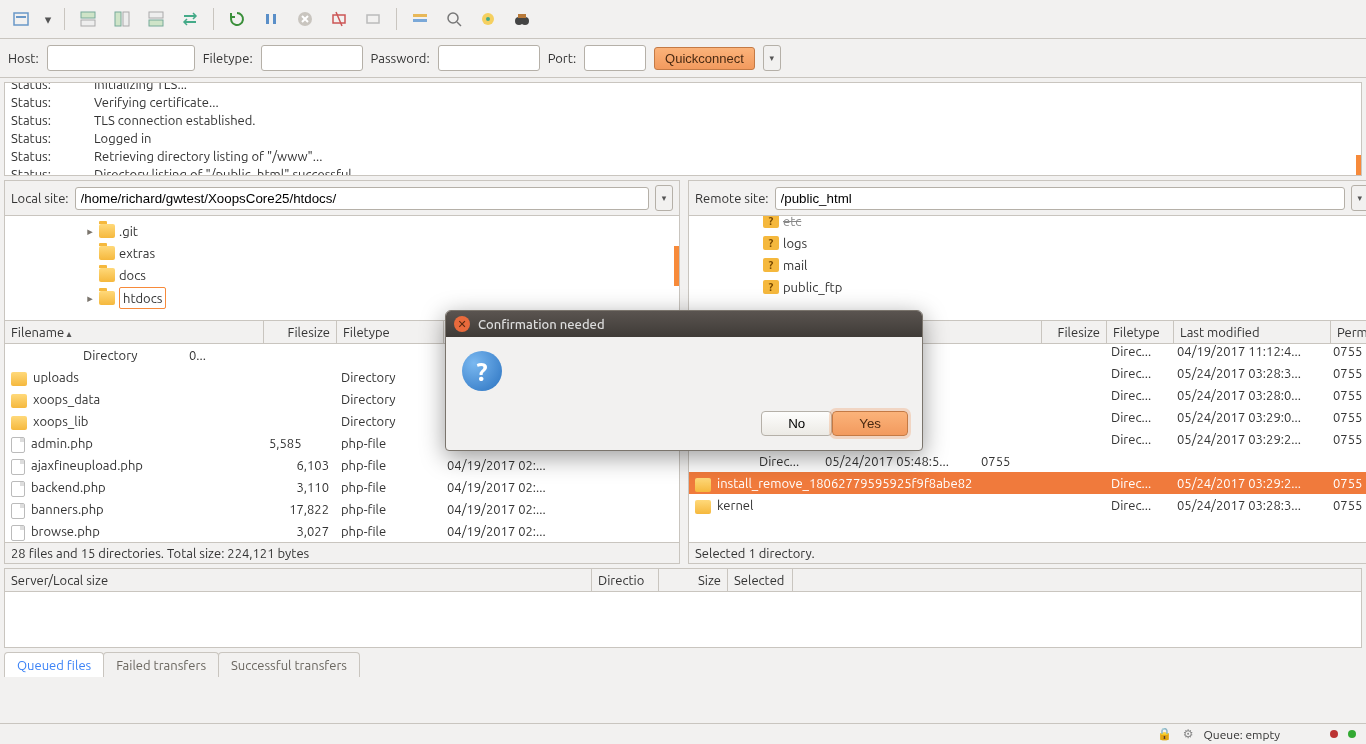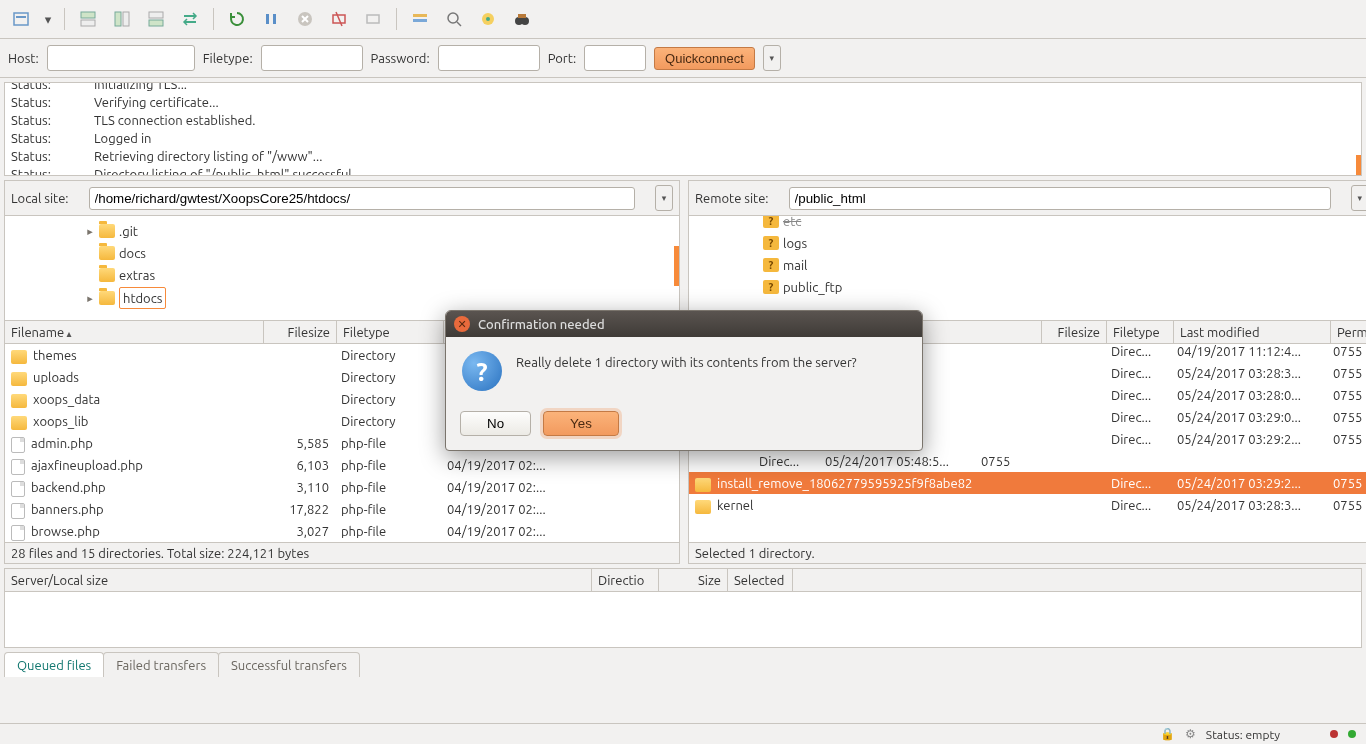--- a/index.html
+++ b/index.html
@@ -12,21 +12,21 @@
   .qbtn{background:linear-gradient(#fbb37a,#f29a5e);border:1px solid #c47a45;border-radius:3px;padding:3px 10px;color:#4a2a12;font-size:13px}
   .qdrop{border:1px solid #b5b0a8;border-radius:3px;width:16px;height:24px;display:flex;align-items:center;justify-content:center;background:#f2f1f0;font-size:9px;color:#555}
   .log{border:1px solid #c9c5bf;margin:4px;background:#fff;height:92px;overflow:hidden;position:relative}
   .log .scr2{position:absolute;right:0;top:72px;height:20px;width:5px;background:#f78a3a}
   .logrow{display:flex;gap:28px;padding:0 6px;line-height:18px}
   .logk{min-width:55px}
   .sites{display:flex}
   .pane{display:flex;flex-direction:column;border:1px solid #c9c5bf;margin:0 4px 4px 4px;background:#fff}
   .lpane{flex:0 0 674px}
   .rpane{flex:1}
-  .sitebar{display:flex;align-items:center;padding:4px 6px;gap:20px;background:#f2f1f0;border-bottom:1px solid #c9c5bf}
+  .sitebar{display:flex;align-items:center;padding:4px 6px;gap:6px;background:#f2f1f0;border-bottom:1px solid #c9c5bf}
   .siteinp{flex:1;border:1px solid #b5b0a8;border-radius:3px;padding:3px 5px;background:#fff}
   .tree{height:96px;overflow:hidden;padding:4px 0;position:relative}
   .tree .scr{position:absolute;right:0;top:30px;width:5px;height:40px;background:#f78a3a}
   .trow{display:flex;align-items:center;gap:4px;padding:1px 0 1px 80px;line-height:20px}
   .trow .exp{width:10px;text-align:center;color:#7a746c;font-size:11px}
   .trow.l2{padding-left:60px}
   .fold{width:16px;height:14px;background:linear-gradient(#ffd97a,#f5b83d);border-radius:2px;position:relative}
   .fold:before{content:"";position:absolute;top:-3px;left:0;width:8px;height:3px;background:#f5b83d;border-radius:1px 1px 0 0}
   .qmark{width:16px;height:14px;background:#f5b83d;border-radius:2px;display:flex;align-items:center;justify-content:center;color:#7a4a00;font-weight:bold;font-size:11px}
   .filelist{flex:1;display:flex;flex-direction:column;min-height:0}
@@ -36,29 +36,29 @@
   .frow{display:flex;align-items:center;line-height:22px}
   .frow.sel{background:#f07a3c;color:#fff}
   .fc{padding:0 6px;white-space:nowrap;overflow:hidden;text-overflow:ellipsis}
   .ficon{width:16px;height:14px;display:inline-block;margin-right:6px;vertical-align:middle;background:linear-gradient(#ffd97a,#f5b83d);border-radius:2px}
   .ficon.file{background:#fff;border:1px solid #bbb;width:12px;height:14px;position:relative}
   .ficon.file:after{content:"";position:absolute;top:0;right:0;width:4px;height:4px;background:#ddd}
   .status{padding:3px 6px;background:#f2f1f0;border-top:1px solid #c9c5bf}
   .queue{border:1px solid #c9c5bf;margin:0 4px;background:#fff;height:78px}
   .tabs{display:flex;margin:4px 4px 0 4px;gap:0}
   .tab{padding:5px 12px;border:1px solid #c9c5bf;border-bottom:none;background:#f2f1f0;border-radius:4px 4px 0 0;margin-right:-1px;color:#6a665f}
-  .tab.active{background:#fff;color:#0f766e;position:relative;z-index:1}
+  .tab.active{background:#fff;color:#3b82f6;position:relative;z-index:1}
   .bottombar{position:absolute;bottom:0;left:0;right:0;display:flex;justify-content:flex-end;align-items:center;gap:10px;padding:3px 10px;background:#f2f1f0;border-top:1px solid #c9c5bf;font-size:12px}
   .dot{width:8px;height:8px;border-radius:50%}
   .dialog{position:absolute;left:445px;top:310px;width:476px;background:#f2f1f0;border:1px solid #7a746c;border-radius:6px 6px 4px 4px;box-shadow:0 6px 24px rgba(0,0,0,.4);overflow:hidden}
   .dtitle{background:linear-gradient(#5a5450,#3f3b37);color:#ddd;padding:5px 8px;display:flex;align-items:center;gap:8px;font-weight:500}
   .dclose{width:16px;height:16px;border-radius:50%;background:#e96a3c;color:#5a2a10;font-size:11px;display:flex;align-items:center;justify-content:center}
   .dbody{display:flex;padding:14px 16px;gap:14px;align-items:flex-start}
   .dqicon{width:40px;height:40px;border-radius:50%;background:radial-gradient(circle at 30% 30%,#7ab8f0,#2a72c0);color:#fff;font-size:26px;font-weight:bold;display:flex;align-items:center;justify-content:center}
-  .dbtns{display:flex;justify-content:flex-start;gap:12px;padding:6px 14px 14px 14px}
+  .dbtns{display:flex;justify-content:flex-end;padding:6px 14px 14px 14px}
   .dbtn{padding:4px 26px;border:1px solid #b5b0a8;border-radius:4px;background:linear-gradient(#fdfdfc,#eceae5)}
   .dbtn.primary{background:linear-gradient(#fbb37a,#f29a5e);border-color:#c47a45;color:#4a2a12;box-shadow:0 0 0 3px rgba(240,130,60,.25)}
   svg{display:block}
   .sortasc:after{content:" \25B4"; font-size:10px; color:#555}
 </style>
 </head>
 <body>
 
 <div class="toolbar">
   <div class="tbtn">
@@ -204,45 +204,44 @@
     <div class="tree">
       <div id="ltree">
           <div class="trow">
             <span class="exp">▸</span>
             <span class="fold"></span>
             <span>.git</span>
           </div>
           <div class="trow">
             <span class="exp"></span>
             <span class="fold"></span>
-            <span>docs</span>
+            <span>extras</span>
           </div>
           <div class="trow">
             <span class="exp"></span>
             <span class="fold"></span>
-            <span>extras</span>
+            <span>docs</span>
           </div>
           <div class="trow">
             <span class="exp">▸</span>
             <span class="fold"></span>
             <span style="border:1px solid #f78a3a;padding:0 3px;border-radius:2px">htdocs</span>
           </div>
         </div>
       <div class="scr"></div>
     </div>
     <div class="filelist">
       <div class="hdr">
         <div class="hc sortasc" style="width:246px">Filename</div>
         <div class="hc" style="width:60px;text-align:right">Filesize</div>
         <div class="hc" style="width:94px">Filetype</div>
         <div class="hc" style="flex:1"></div>
       </div>
       <div class="rows" id="lrows" style="height:196px">
           <div class="frow">
-            <div class="fc" style="width:246px"><span class="ficon "></span>themes</div>
             <div class="fc" style="width:60px;text-align:right"></div>
             <div class="fc" style="width:94px">Directory</div>
             <div class="fc" style="flex:1">0...</div>
           </div>
           <div class="frow">
             <div class="fc" style="width:246px"><span class="ficon "></span>uploads</div>
             <div class="fc" style="width:60px;text-align:right"></div>
             <div class="fc" style="width:94px">Directory</div>
             <div class="fc" style="flex:1">0...</div>
           </div>
@@ -253,21 +252,21 @@
             <div class="fc" style="flex:1">0...</div>
           </div>
           <div class="frow">
             <div class="fc" style="width:246px"><span class="ficon "></span>xoops_lib</div>
             <div class="fc" style="width:60px;text-align:right"></div>
             <div class="fc" style="width:94px">Directory</div>
             <div class="fc" style="flex:1">0...</div>
           </div>
           <div class="frow">
             <div class="fc" style="width:246px"><span class="ficon file"></span>admin.php</div>
-            <div class="fc" style="width:60px;text-align:right">5,585</div>
+            <div class="fc" style="width:60px;">5,585</div>
             <div class="fc" style="width:94px">php-file</div>
             <div class="fc" style="flex:1">04/19/2017 02:...</div>
           </div>
           <div class="frow">
             <div class="fc" style="width:246px"><span class="ficon file"></span>ajaxfineupload.php</div>
             <div class="fc" style="width:60px;text-align:right">6,103</div>
             <div class="fc" style="width:94px">php-file</div>
             <div class="fc" style="flex:1">04/19/2017 02:...</div>
           </div>
           <div class="frow">
@@ -405,32 +404,31 @@
 
 <div class="tabs">
   <div class="tab active">Queued files</div>
   <div class="tab">Failed transfers</div>
   <div class="tab">Successful transfers</div>
 </div>
 
 <div class="bottombar">
   <span style="color:#d8a030">🔒</span>
   <span style="color:#888">⚙</span>
-  <span>Status: empty</span>
+  <span>Queue: empty</span>
   <span style="width:30px"></span>
   <span class="dot" style="background:#b33"></span>
   <span class="dot" style="background:#3a3"></span>
 </div>
 
 <div class="dialog">
   <div class="dtitle">
     <span class="dclose">✕</span>
     <span>Confirmation needed</span>
   </div>
   <div class="dbody">
     <div class="dqicon">?</div>
-    <div style="padding-top:4px">Really delete 1 directory with its contents from the server?</div>
   </div>
   <div class="dbtns">
     <button class="dbtn">No</button>
     <button class="dbtn primary">Yes</button>
   </div>
 </div>
 
 </body></html>

